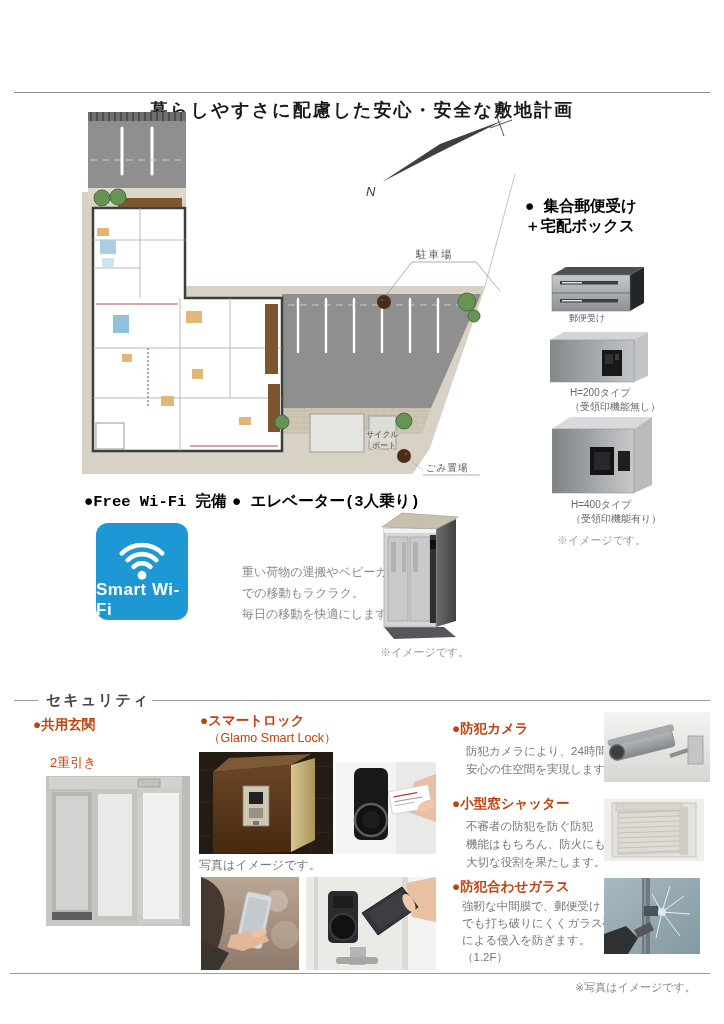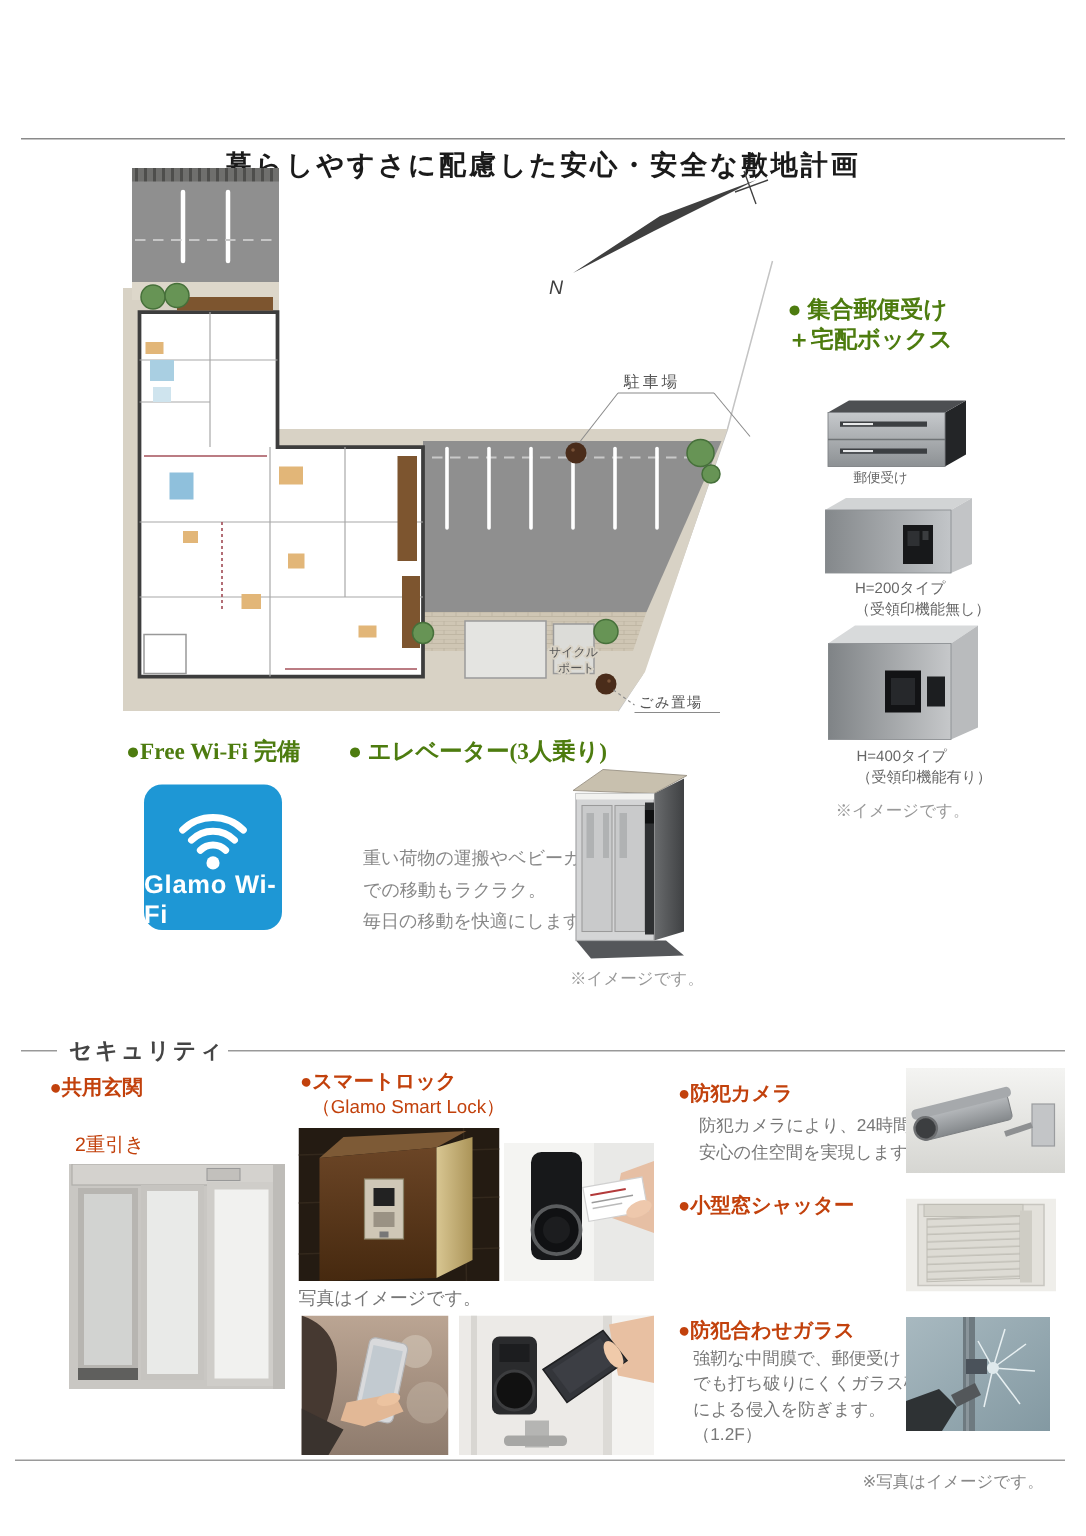--- a/index.html
+++ b/index.html
@@ -3,22 +3,22 @@
 <meta charset="utf-8">
 <style>
   html,body{margin:0;padding:0;background:#fff;}
   #page{position:relative;width:724px;height:1024px;background:#ffffff;overflow:hidden;
         font-family:"Liberation Sans","DejaVu Sans",sans-serif;}
   .abs{position:absolute;}
   .hr{position:absolute;height:1px;background:#8a8a8a;}
   .title{position:absolute;left:0;right:0;top:50px;text-align:center;
          font-family:"Liberation Serif","DejaVu Serif",serif;font-weight:bold;
          font-size:18px;letter-spacing:2px;color:#1a1a1a;margin-top:48px;}
-  .h-serif{position:absolute;font-family:Liberation Serif, serif;
-           font-weight:bold;color:#4d7c0f;line-height:1.3;}
+  .h-serif{position:absolute;font-family:Liberation Mono, monospace;
+           font-weight:bold;color:#000000;line-height:1.3;}
   .h-sans{position:absolute;color:#c2410c;font-weight:bold;}
   .body-txt{position:absolute;color:#777;}
   .cap{position:absolute;color:#666;padding-left:17px;}
   .note{position:absolute;color:#999;font-family:Liberation Serif, serif;}
   .ml{white-space:pre-line;}
   .wifi-logo{position:absolute;left:96px;top:523px;width:92px;height:97px;border-radius:12px;
              background:#1e97d5;display:flex;flex-direction:column;align-items:center;}
   .wifi-text{color:#fff;font-weight:bold;font-size:17px;margin-top:-2px;letter-spacing:0.5px;}
   .sec-title{position:absolute;left:46px;top:691px;font-size:15px;font-weight:bold;color:#444;letter-spacing:2px;}
 </style>
@@ -202,21 +202,21 @@
   <div class="h-serif" style="left:84px;top:492px;font-size:15.5px">●Free Wi-Fi 完備</div>
   <div class="wifi-logo">
     <svg width="92" height="70" viewBox="0 0 92 70">
       <g stroke="#fff" stroke-width="5.5" fill="none" stroke-linecap="round">
         <path d="M22 36 A34 34 0 0 1 70 36"></path>
         <path d="M29 44 A24 24 0 0 1 63 44"></path>
         <path d="M36 52 A14 14 0 0 1 56 52"></path>
       </g>
       <circle cx="46" cy="62" r="5.2" fill="#fff"></circle>
     </svg>
-    <div class="wifi-text">Glamo Wi-Fi</div>
+    <div class="wifi-text">Smart Wi-Fi</div>
   </div>
 
   <div class="h-serif" style="left:232px;top:492px;font-size:15.5px">● エレベーター(3人乗り)</div>
   <div class="body-txt ml" style="left:242px;top:562px;font-size:12px;line-height:21px;color:#888">重い荷物の運搬やベビーカー
 での移動もラクラク。
 毎日の移動を快適にします。</div>
   <svg class="abs" style="left:378px;top:507px" width="84" height="134" viewBox="0 0 84 134">
     <defs>
         <linearGradient id="elv" x1="0" y1="0" x2="1" y2="0">
       <stop offset="0" stop-color="#6a6c6e"></stop>
@@ -360,20 +360,23 @@
     <rect x="84" y="24" width="15" height="28" fill="#c3c5c7" stroke="#9a9c9e" stroke-width="0.8"></rect>
     <line x1="84" y1="38" x2="66" y2="44" stroke="#8e9092" stroke-width="4"></line>
     <g transform="rotate(-14 42 32)">
       <rect x="8" y="24" width="62" height="17" rx="3" fill="url(#camb)" stroke="#7e8184" stroke-width="0.7"></rect>
       <rect x="5" y="19" width="68" height="7" rx="3" fill="#a6a9ac"></rect>
       <circle cx="12" cy="33" r="7.5" fill="#3c3e40" stroke="#6e7072" stroke-width="1.5"></circle>
     </g>
   </svg>
 
   <div class="h-sans" style="left:452px;top:795px;font-size:13.5px">●小型窓シャッター</div>
+  <div class="body-txt ml" style="left:466px;top:817px;font-size:11.5px;line-height:18px">不審者の防犯を防ぐ防犯
+機能はもちろん、防火にも
+大切な役割を果たします。</div>
   <svg class="abs" style="left:604px;top:799px" width="100" height="62" viewBox="0 0 100 62">
     <defs>
         <pattern id="slats" width="10" height="5" patternUnits="userSpaceOnUse">
       <rect width="10" height="5" fill="#dddbd4"></rect>
           <line x1="0" y1="4.5" x2="10" y2="4.5" stroke="#c2c0b8" stroke-width="1"></line>
     </pattern>
       </defs>
     <rect width="100" height="62" fill="#efeeea"></rect>
     <rect x="8" y="4" width="84" height="54" fill="#e3e1db" stroke="#c8c6c0" stroke-width="1"></rect>
     <rect x="12" y="4" width="66" height="8" fill="#d6d4cc" stroke="#bfbdb5" stroke-width="0.7"></rect>

